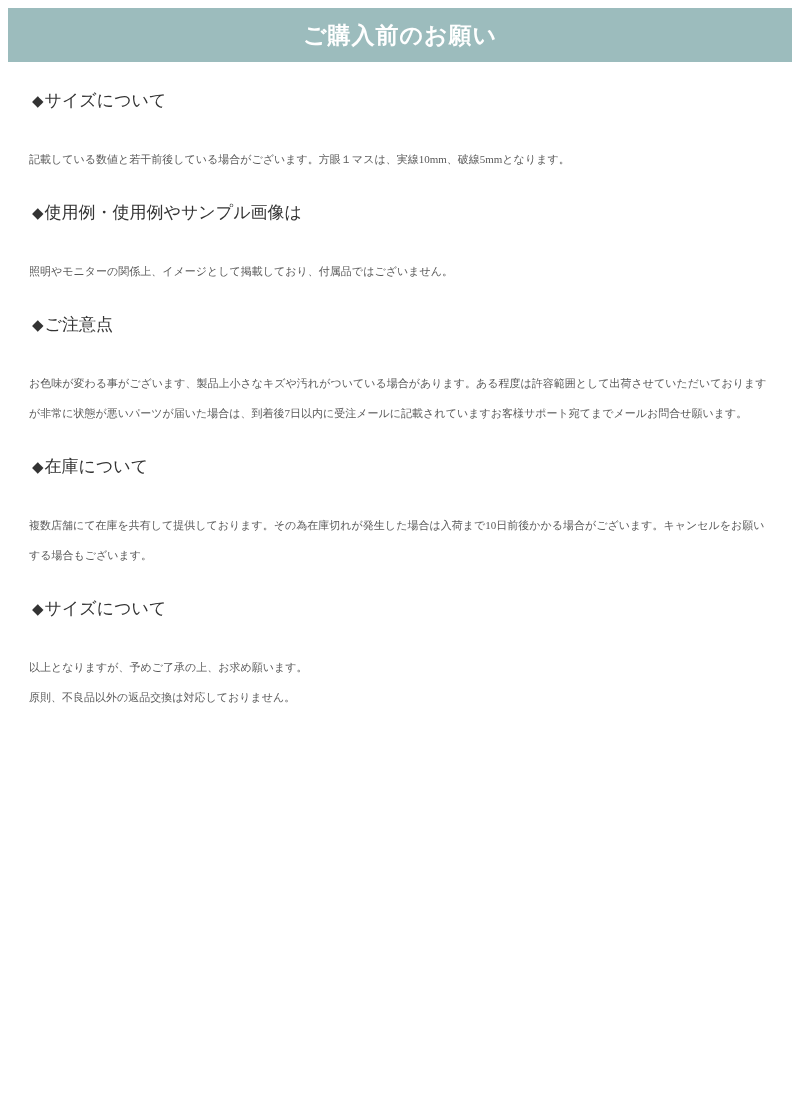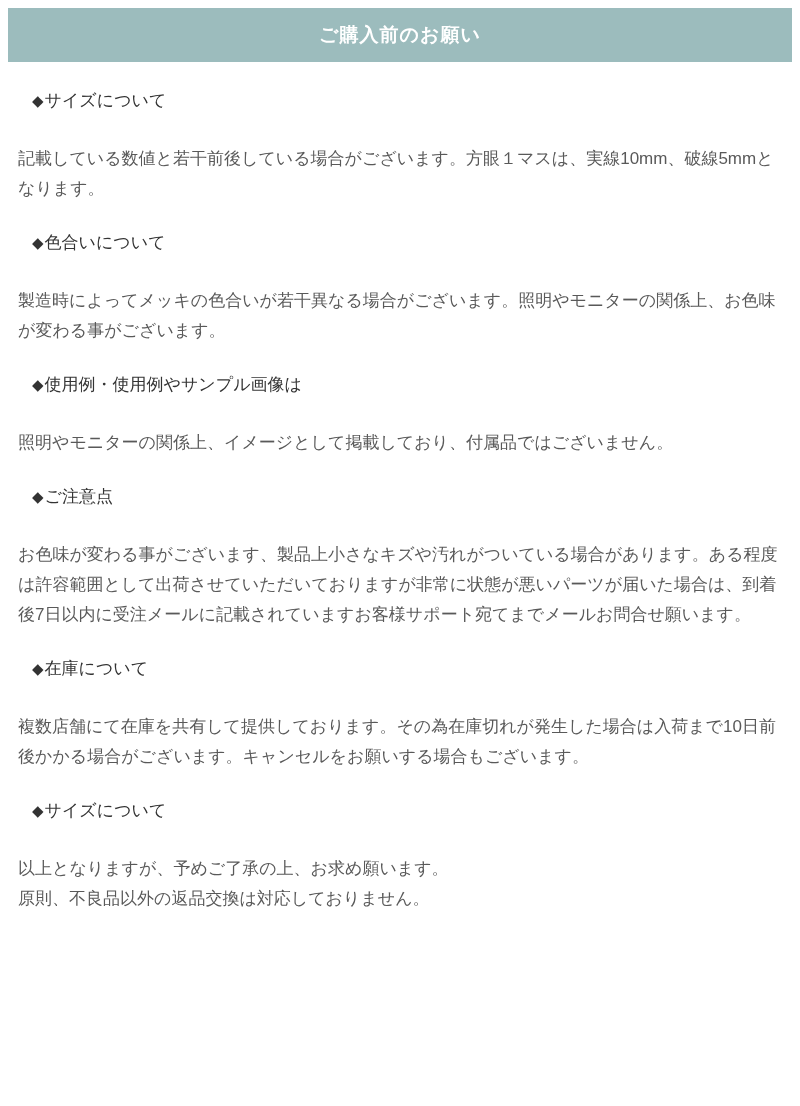--- a/index.html
+++ b/index.html
@@ -22,45 +22,46 @@
     margin:8px 8px 0 8px;
     height:54px;
     background:var(--header-bg,#9cbcbd);
     display:flex;
     align-items:center;
     justify-content:center;
   }
   .banner h1{
     margin:0;
     color:var(--header-text,#ffffff);
-    font-size:19px;
+    font-size:23px;
     font-weight:700;
     letter-spacing:1px;
   }
   .content{
     padding:0 18px 12px 18px;
   }
   .sec-h{
     margin:24px 0 28px 0;
     padding-left:14px;
     font-size:17px;
     line-height:30px;
     font-weight:400;
     color:var(--heading-text,#333333);
   }
   .sec-h .bullet{
     font-size:15px;
     margin-right:1px;
   }
   .sec-p{
-    margin:0;
-    font-size:17px;
+    margin:11px;
+    font-size:11px;
     line-height:30px;
     color:var(--body-text,#595959);
     white-space:pre-line;
+    font-family:Liberation Serif, serif;
   }
   .closing{
     margin-top:28px;
   }
 </style>
 </head>
 <body>
 
 <div class="page">
 
@@ -68,24 +69,20 @@
     <h1>ご購入前のお願い</h1>
   </header>
 
   <main class="content">
 
     <section>
       <h2 class="sec-h"><span class="bullet">◆</span><span>サイズについて</span></h2>
       <p class="sec-p">記載している数値と若干前後している場合がございます。方眼１マスは、実線10mm、破線5mmとなります。</p>
     </section>
 
-    <section>
-      <h2 class="sec-h"><span class="bullet">◆</span><span>色合いについて</span></h2>
-      <p class="sec-p">製造時によってメッキの色合いが若干異なる場合がございます。照明やモニターの関係上、お色味が変わる事がございます。</p>
-    </section>
 
     <section>
       <h2 class="sec-h"><span class="bullet">◆</span><span>使用例・使用例やサンプル画像は</span></h2>
       <p class="sec-p">照明やモニターの関係上、イメージとして掲載しており、付属品ではございません。</p>
     </section>
 
     <section>
       <h2 class="sec-h"><span class="bullet">◆</span><span>ご注意点</span></h2>
       <p class="sec-p">お色味が変わる事がございます、製品上小さなキズや汚れがついている場合があります。ある程度は許容範囲として出荷させていただいておりますが非常に状態が悪いパーツが届いた場合は、到着後7日以内に受注メールに記載されていますお客様サポート宛てまでメールお問合せ願います。</p>
     </section>

